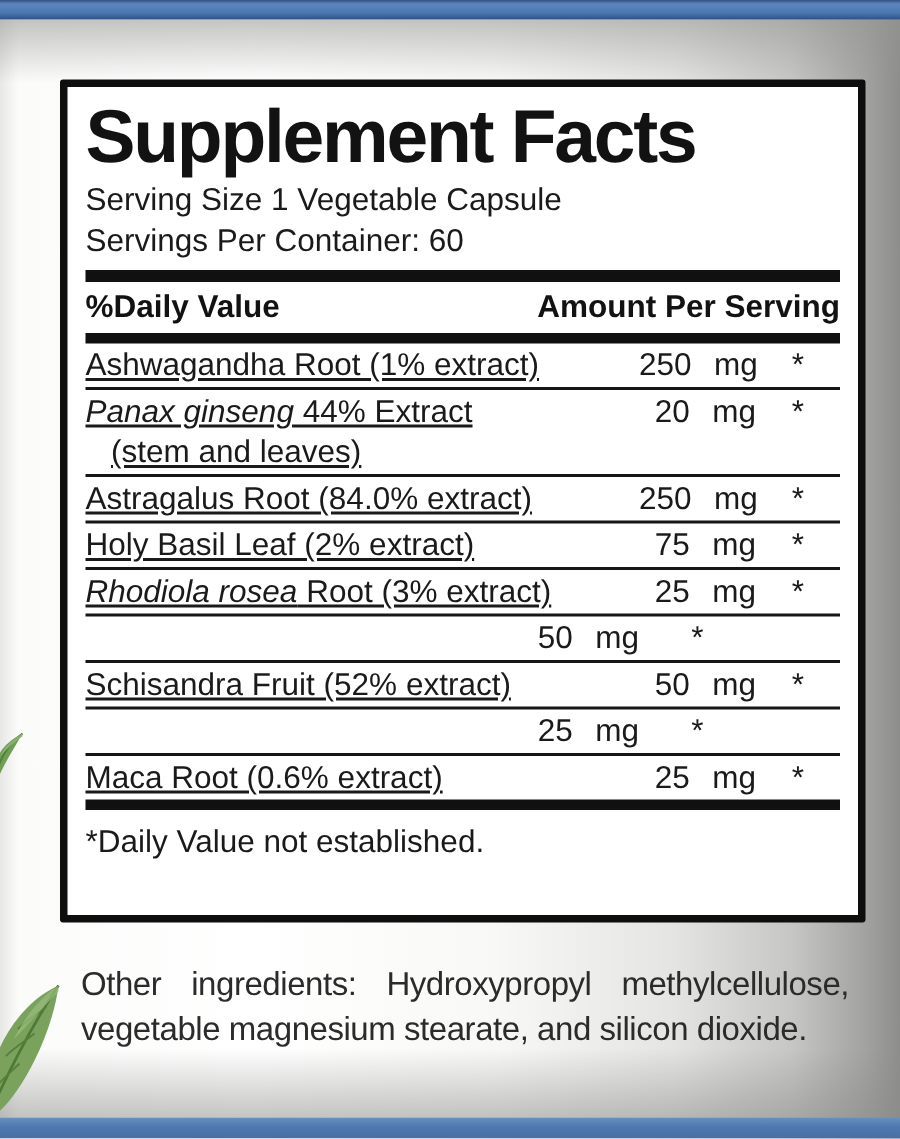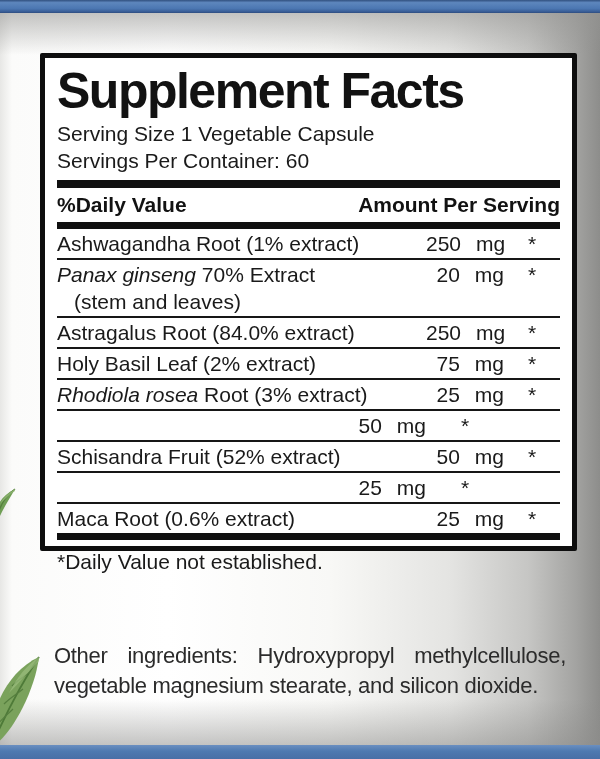--- a/index.html
+++ b/index.html
@@ -9,31 +9,31 @@
     background:linear-gradient(90deg,#e7e7e5 0%,#fbfbfa 2%,#ffffff 28%,#f8f8f6 55%,#e4e4e2 75%,#c6c6c4 88%,#a3a3a1 96%,#8d8d8b 100%);
   }
   .band{position:absolute;left:0;width:600px;}
   .band.top{top:0;height:13px;background:linear-gradient(180deg,#31507f 0%,#5d86bd 20%,#4c77b2 65%,#3a5f98 88%,#2e4d80 100%);}
   .band.bottom{top:745px;height:14px;background:linear-gradient(180deg,#6a8fc0 0%,#4d79b0 45%,#486fa6 100%);}
   .sheen{position:absolute;left:0;width:600px;pointer-events:none;}
   .sheen.top{top:13px;height:42px;background:linear-gradient(180deg,rgba(148,148,146,0.55),rgba(148,148,146,0));}
   .sheen.bottom{top:699px;height:46px;background:linear-gradient(0deg,rgba(138,138,136,0.5),rgba(138,138,136,0));}
 
   .facts{
-    position:absolute;left:40px;top:53px;width:537px;height:498px;box-sizing:border-box;
+    position:absolute;left:40px;top:53px;width:537px;height:562px;box-sizing:border-box;
     border:5px solid #0e0e0e;background:#ffffff;padding:0 12px;border-radius:2px;color:#141414;
   }
   .title{font-weight:bold;font-size:50px;line-height:58px;letter-spacing:-1.5px;margin-top:4px;color:#121212;white-space:nowrap;}
   .serv{font-size:21px;line-height:27px;color:#1a1a1a;}
   .bar{height:8px;background:#101010;margin-top:6px;}
   .bar.thin7{height:7px;margin-top:0;}
   .hdr{display:flex;justify-content:space-between;align-items:center;font-weight:bold;font-size:21px;line-height:26px;padding:4px 0;color:#121212;}
   .frow{display:grid;grid-template-columns:1fr 78px 56px;padding:1px 0;font-size:21px;color:#1a1a1a;}
   .frow + .frow{border-top:2px solid #161616;}
-  .frow .nm{line-height:27px;}
+  .frow .nm{line-height:27px;text-decoration:underline;}
   .frow .nm .l1{white-space:nowrap;}
   .frow .nm .l2{padding-left:17px;white-space:nowrap;}
   .frow .amt{text-align:right;line-height:27px;white-space:nowrap;}
   .frow .amt .unit{margin-left:15px;}
   .frow .dv{text-align:center;line-height:27px;}
   .footnote{font-size:21px;line-height:26px;padding-top:9px;color:#1a1a1a;}
 
   .other{
     position:absolute;left:54px;top:641px;width:512px;
     font-size:22px;line-height:30px;letter-spacing:-0.3px;color:#2b2b2b;
@@ -76,21 +76,21 @@
   <div>
       <div class="frow">
         <div class="nm">
           <div class="l1"><span>Ashwagandha Root (1% extract)</span></div>
         </div>
         <div class="amt"><span class="val">250</span><span class="unit">mg</span></div>
         <div class="dv">*</div>
       </div>
       <div class="frow">
         <div class="nm">
-          <div class="l1"><i>Panax ginseng</i><span> 70% Extract</span></div>
+          <div class="l1"><i>Panax ginseng</i><span> 44% Extract</span></div>
           <div class="l2">(stem and leaves)</div>
         </div>
         <div class="amt"><span class="val">20</span><span class="unit">mg</span></div>
         <div class="dv">*</div>
       </div>
       <div class="frow">
         <div class="nm">
           <div class="l1"><span>Astragalus Root (84.0% extract)</span></div>
         </div>
         <div class="amt"><span class="val">250</span><span class="unit">mg</span></div>

